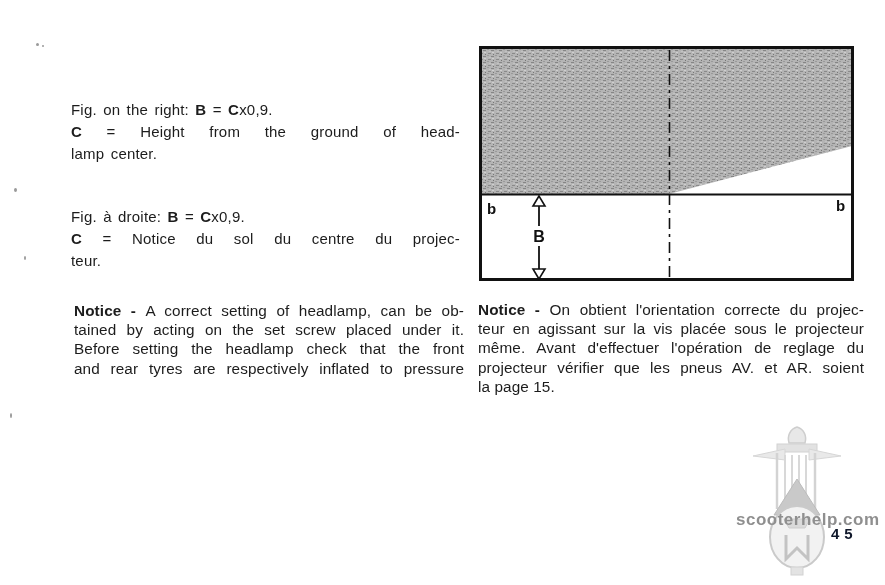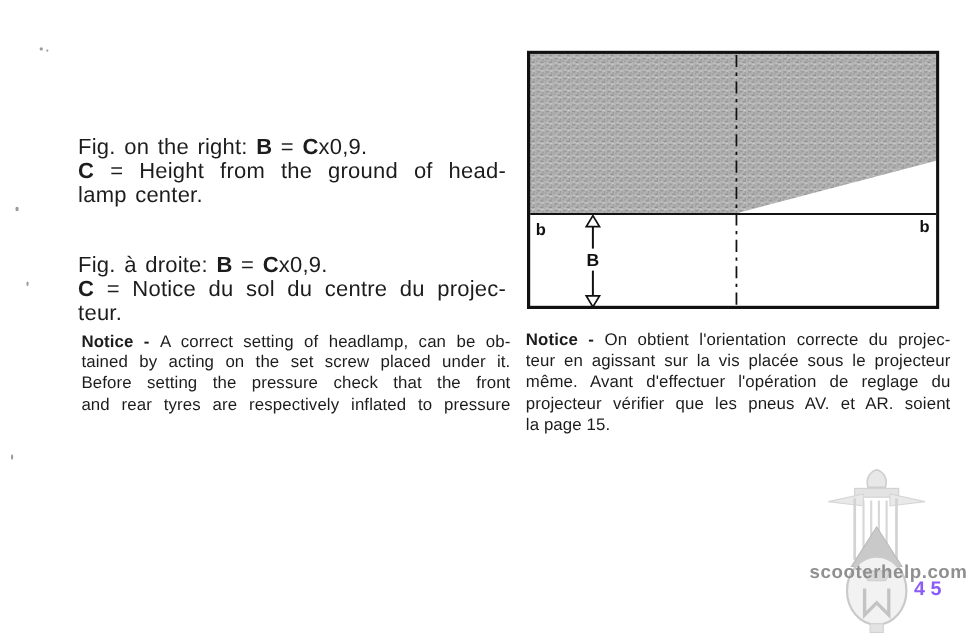--- a/index.html
+++ b/index.html
@@ -2,31 +2,31 @@
 <html><head>
 <meta charset="utf-8">
 <style>
   html,body{margin:0;padding:0;background:#fff;}
   .page{
     position:relative;width:885px;height:585px;background:#ffffff;
     font-family:"Liberation Sans","DejaVu Sans",sans-serif;color:#1c1c1c;
     overflow:hidden;
   }
   .abs{position:absolute;}
-  .lg{font-size:20px;line-height:22px;letter-spacing:.2px;word-spacing:2px;margin-top:24px;}
+  .lg{font-size:15px;line-height:22px;letter-spacing:.2px;word-spacing:2px;}
   .sm{font-size:15.3px;line-height:19.2px;letter-spacing:.1px;}
   .ln{display:block;white-space:normal;}
   .j{text-align:justify;text-align-last:justify;}
   b{font-weight:700;}
   .watermark-text{
     font-size:17px;font-weight:700;color:#8f8f8f;letter-spacing:.5px;
     white-space:nowrap;
   }
   .page-number{
-    font-size:18px;font-weight:700;color:#8b5cf6;letter-spacing:5px;
+    font-size:15px;font-weight:700;color:#0f172a;letter-spacing:5px;
   }
   .art{position:absolute;background:#9a9a9a;border-radius:50%;}
   svg text{font-family:"Liberation Sans","DejaVu Sans",sans-serif;}
 </style>
 </head>
 <body>
 
 <div class="page">
 
   <div class="art" style="left:36px;top:43px;width:3px;height:3px;"></div>
@@ -43,21 +43,21 @@
 
   <div class="abs lg" style="left:71px;top:206px;width:389px;">
     <span class="ln"><span>Fig. à droite: </span><b>B</b><span> = </span><b>C</b><span>x0,9.</span></span>
     <span class="ln j"><b>C</b><span> = Notice du sol du centre du projec-</span></span>
     <span class="ln">teur.</span>
   </div>
 
   <div class="abs sm" style="left:74px;top:301px;width:390px;">
     <span class="ln j"><b>Notice - </b><span>A correct setting of headlamp, can be ob-</span></span>
     <span class="ln j">tained by acting on the set screw placed under it.</span>
-    <span class="ln j">Before setting the pressure check that the front</span>
+    <span class="ln j">Before setting the headlamp check that the front</span>
     <span class="ln j">and rear tyres are respectively inflated to pressure</span>
   </div>
 
   <div class="abs sm" style="left:478px;top:300px;width:386px;">
     <span class="ln j"><b>Notice - </b><span>On obtient l'orientation correcte du projec-</span></span>
     <span class="ln j">teur en agissant sur la vis placée sous le projecteur</span>
     <span class="ln j">même. Avant d'effectuer l'opération de reglage du</span>
     <span class="ln j">projecteur vérifier que les pneus AV. et AR. soient</span>
     <span class="ln">la page 15.</span>
   </div>

